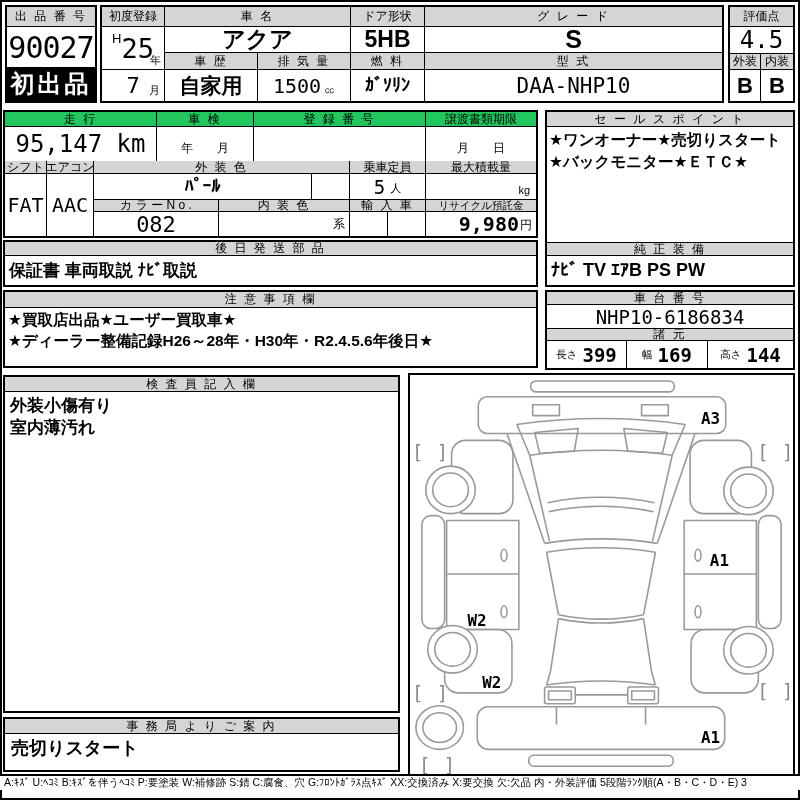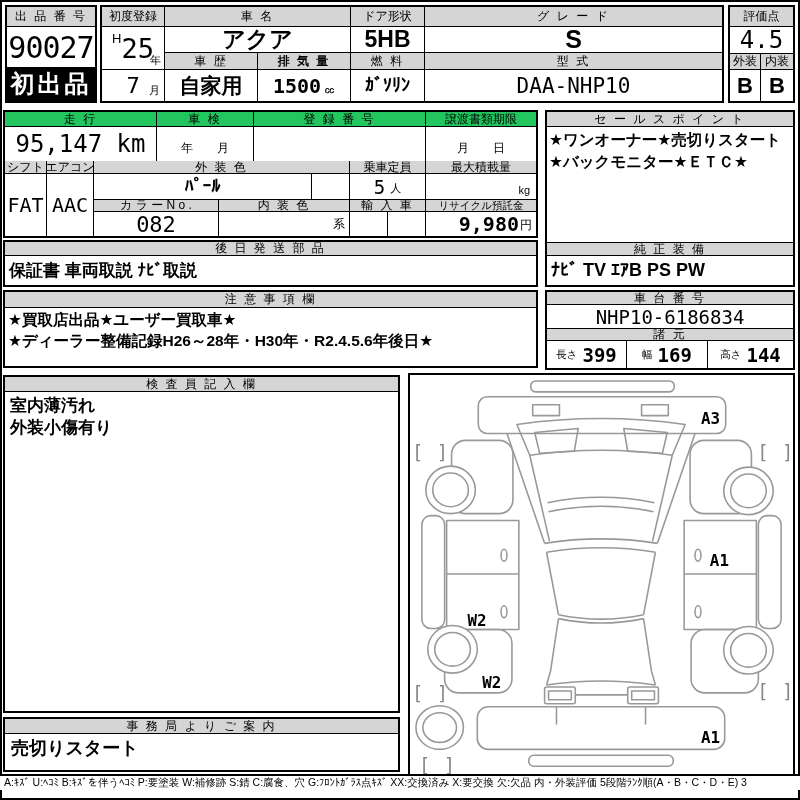--- a/index.html
+++ b/index.html
@@ -50,21 +50,21 @@
     </div>
 
     <div class="col br" style="width:186px;">
       <div class="hd bb" style="height:20px;">車 名</div>
       <div class="cell bold bb" style="height:26px; font-size:23px;">アクア</div>
       <div style="flex:1; display:flex;">
         <div class="col br" style="width:93px;">
           <div class="hd bb" style="height:17px;">車 歴</div>
           <div class="cell bold" style="flex:1; font-size:21px;">自家用</div>
         </div>
-        <div class="col" style="flex:1;font-weight:bold;">
+        <div class="col" style="flex:1;">
           <div class="hd bb" style="height:17px;">排 気 量</div>
           <div class="cell" style="flex:1; gap:3px;">
             <span class="mono" style="font-size:20px;">1500</span>
             <span style="font-size:11px; align-self:flex-end; margin-bottom:4px;">㏄</span>
           </div>
         </div>
       </div>
     </div>
 
     <div class="col br" style="width:74px;">
@@ -184,22 +184,22 @@
       <div class="cell" style="flex:1; gap:5px;">
         <span style="font-size:10.5px;">高さ</span>
         <span class="mono bold" style="font-size:19px;">144</span>
       </div>
     </div>
   </div>
 
   <div class="box col" style="left:3px; top:375px; width:397px; height:338px;">
     <div class="hd bb" style="height:15px;">検 査 員 記 入 欄</div>
     <div style="flex:1; padding:3px 5px; font-size:17px; font-weight:bold; line-height:1.3;">
+      <div>外装小傷有り</div>
       <div>室内薄汚れ</div>
-      <div>外装小傷有り</div>
     </div>
   </div>
 
   <div class="box col" style="left:3px; top:717px; width:397px; height:55px;">
     <div class="hd bb" style="height:15px;">事 務 局 よ り ご 案 内</div>
     <div class="bold" style="flex:1; font-size:18px; display:flex; align-items:flex-start; padding:2px 6px;">売切りスタート</div>
   </div>
 
   <div class="box" style="left:408px; top:373px; width:387px; height:414px;">
     <svg width="383" height="410" viewBox="0 0 387 414" preserveAspectRatio="none">

